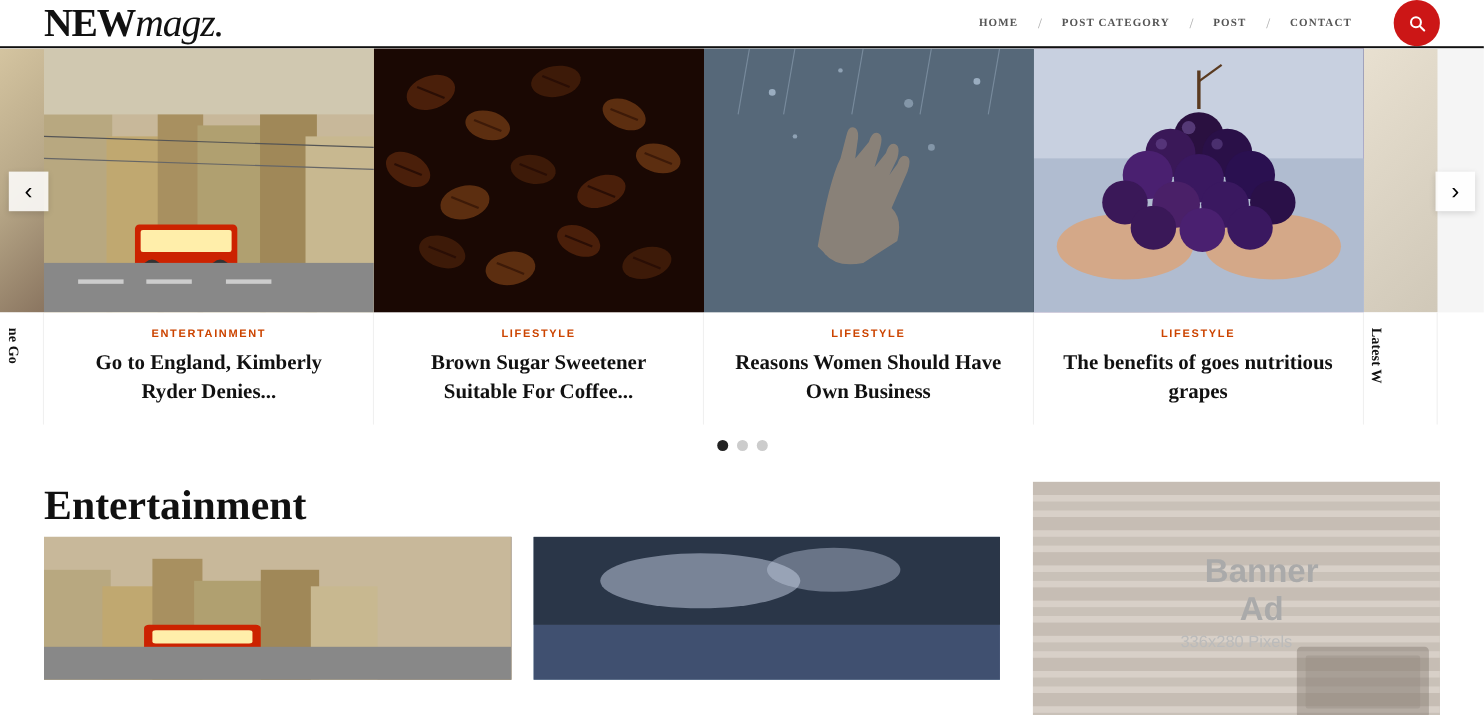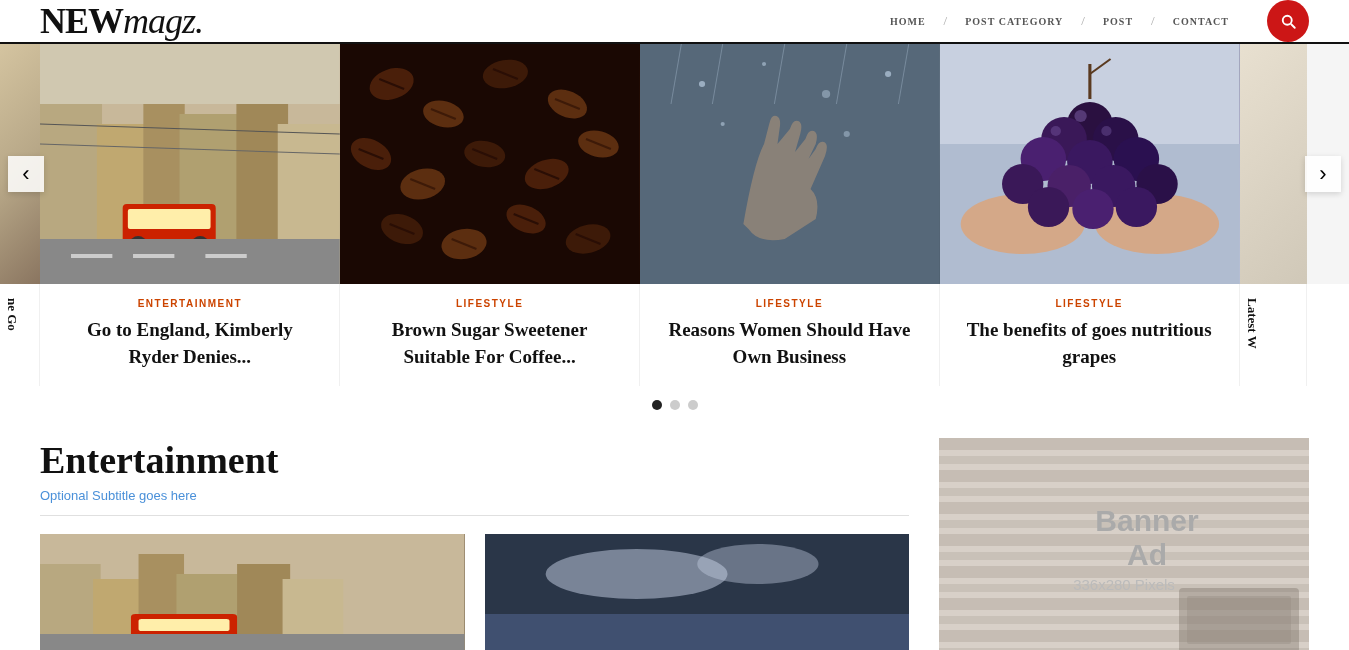--- a/index.html
+++ b/index.html
@@ -478,23 +478,20 @@
 
 <div class="dots-row">
   <div class="dot active"></div>
   <div class="dot inactive"></div>
   <div class="dot inactive"></div>
 </div>
 
 <div class="main-content">
   <div class="content-left">
     <h2 class="section-title">Entertainment</h2>
-    <p class="section-subtitle">
-      <span>Optional </span><span>Subtitle goes here</span>
-    </p>
     <div class="articles-row">
       <div class="article-thumb">
         <div class="article-img">
           <svg width="100%" height="130" viewBox="0 0 280 130" preserveAspectRatio="none">
             <rect width="280" height="130" fill="#c8b89a"></rect>
             <rect x="0" y="30" width="40" height="100" fill="#b8a880"></rect>
             <rect x="35" y="45" width="35" height="85" fill="#c0a870"></rect>
             <rect x="65" y="20" width="30" height="110" fill="#a89060"></rect>
             <rect x="90" y="40" width="45" height="90" fill="#b0a070"></rect>
             <rect x="130" y="30" width="35" height="100" fill="#a08858"></rect>

